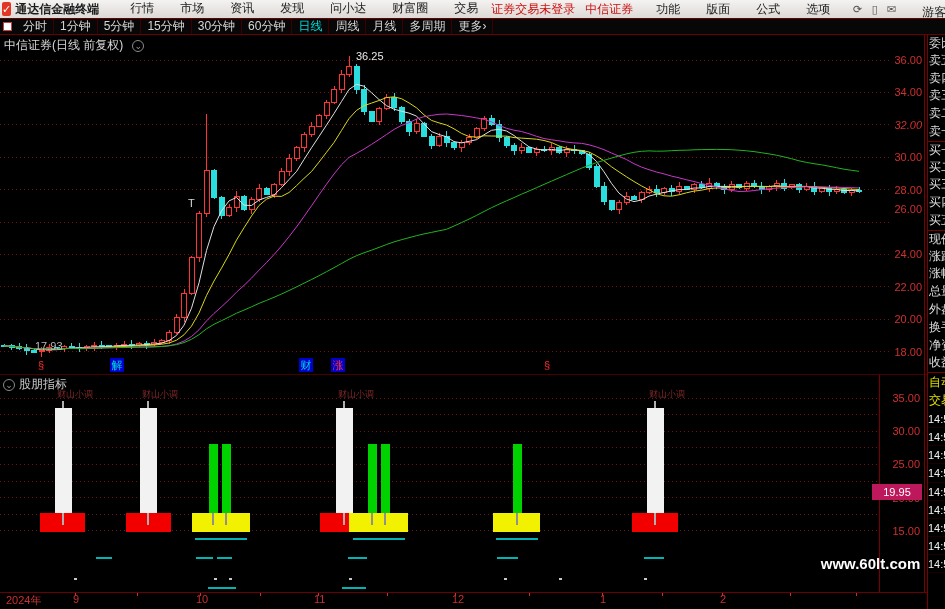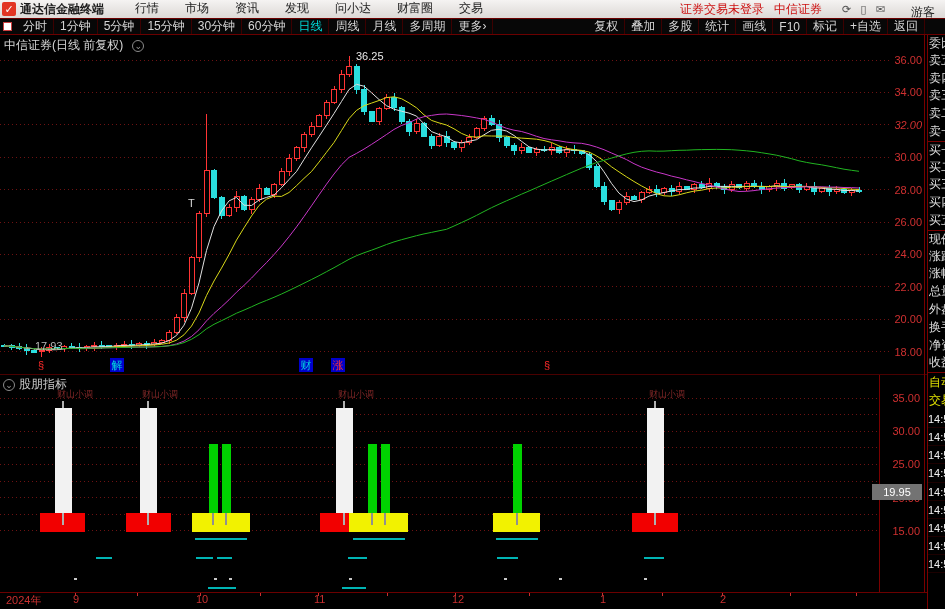--- a/index.html
+++ b/index.html
@@ -42,21 +42,21 @@
   .anno{position:absolute;font-size:11px;z-index:6;white-space:nowrap;}
   .evmark{position:absolute;top:323px;width:14px;height:14px;display:flex;align-items:center;
           justify-content:center;font-size:11px;z-index:6;}
   
   .ind-area{position:absolute;top:374px;left:0;width:927px;height:218px;background:#000;
             border-top:1px solid #4a0000;}
   #ind-svg{position:absolute;top:0;left:0;}
   .ind-header{position:absolute;top:1px;left:3px;display:flex;align-items:center;gap:4px;
               font-size:12px;color:#c8c8c8;z-index:6;}
   .ylab-ind{position:absolute;left:878px;width:42px;text-align:right;font-size:11px;color:#cf3030;z-index:4;}
-  .price-tag{position:absolute;left:872px;top:109px;width:50px;height:16px;background:#737373;
+  .price-tag{position:absolute;left:872px;top:109px;width:50px;height:16px;background:#be185d;
              color:#fff;font-size:11px;text-align:center;line-height:16px;z-index:7;}
   .sig-label{position:absolute;top:13px;font-size:9px;color:#842828;z-index:5;letter-spacing:0;}
   
   .sidebar{position:absolute;left:927px;top:18px;width:18px;height:591px;background:#000;
            border-left:1px solid #7a0000;overflow:hidden;z-index:20;display:flex;flex-direction:column;}
   .sb-corner{height:16px;display:flex;align-items:center;font-size:10px;gap:3px;padding-left:2px;
              border-bottom:1px solid #7a0000;flex:none;}
   .sb-row{height:17.8px;line-height:17.8px;font-size:12px;color:#dcdcdc;padding-left:1px;
           white-space:nowrap;overflow:hidden;flex:none;}
   .sb-row.sep{border-top:1px solid #7a0000;}
@@ -88,20 +88,26 @@
         <span class="mitem">市场</span>
         <span class="mitem">资讯</span>
         <span class="mitem">发现</span>
         <span class="mitem">问小达</span>
         <span class="mitem">财富圈</span>
         <span class="mitem">交易</span>
       </nav>
     <div class="menu-right">
       <span class="red-txt">证券交易未登录</span>
       <span class="red-txt">中信证券</span>
+      <nav id="menu-right-items">
+          <span class="mitem">功能</span>
+          <span class="mitem">版面</span>
+          <span class="mitem">公式</span>
+          <span class="mitem">选项</span>
+        </nav>
       <div id="menu-icons">
           <span class="micon">⟳</span>
           <span class="micon">▯</span>
           <span class="micon">✉</span>
         </div>
       <span class="guest">游客</span>
     </div>
   </header>
 
   <div class="toolbar">
@@ -111,31 +117,20 @@
         <span class="titem">1分钟</span>
         <span class="titem">5分钟</span>
         <span class="titem">15分钟</span>
         <span class="titem">30分钟</span>
         <span class="titem">60分钟</span>
         <span class="titem active">日线</span>
         <span class="titem">周线</span>
         <span class="titem">月线</span>
         <span class="titem">多周期</span>
         <span class="titem">更多›</span>
-      </nav>
-    <nav id="tb-right">
-        <span class="titem">复权</span>
-        <span class="titem">叠加</span>
-        <span class="titem">多股</span>
-        <span class="titem">统计</span>
-        <span class="titem">画线</span>
-        <span class="titem">F10</span>
-        <span class="titem">标记</span>
-        <span class="titem">+自选</span>
-        <span class="titem">返回</span>
       </nav>
   </div>
 
   <div class="chart-area" id="chart-area">
     <svg id="main-svg" width="927" height="339" viewBox="0 0 927 339" shape-rendering="crispEdges">
         <line x1="0" y1="25.0" x2="890" y2="25.0" stroke="#6e1212" stroke-width="1" stroke-dasharray="1,3"></line>
         <line x1="0" y1="57.4" x2="890" y2="57.4" stroke="#6e1212" stroke-width="1" stroke-dasharray="1,3"></line>
         <line x1="0" y1="89.8" x2="890" y2="89.8" stroke="#6e1212" stroke-width="1" stroke-dasharray="1,3"></line>
         <line x1="0" y1="122.2" x2="890" y2="122.2" stroke="#6e1212" stroke-width="1" stroke-dasharray="1,3"></line>
         <line x1="0" y1="154.6" x2="890" y2="154.6" stroke="#6e1212" stroke-width="1" stroke-dasharray="1,3"></line>
@@ -381,21 +376,21 @@
       </svg>
     <div class="chart-title">
       <span>中信证券(日线 前复权)</span>
       <span class="chev-circle">⌄</span>
     </div>
   <div class="ylab-main" style="top: 19px;">36.00</div>
       <div class="ylab-main" style="top: 51px;">34.00</div>
       <div class="ylab-main" style="top: 84px; font-style: italic;">32.00</div>
       <div class="ylab-main" style="top: 116px;">30.00</div>
       <div class="ylab-main" style="top: 149px;">28.00</div>
-      <div class="ylab-main" style="top: 181px;">26.00</div>
+      <div class="ylab-main" style="top: 168px;">26.00</div>
       <div class="ylab-main" style="top: 213px;">24.00</div>
       <div class="ylab-main" style="top: 246px;">22.00</div>
       <div class="ylab-main" style="top: 278px;">20.00</div>
       <div class="ylab-main" style="top: 311px;">18.00</div>
       <div class="anno" style="left: 356px; top: 15px; color: rgb(232, 232, 232);">36.25</div>
       <div class="anno" style="left: 24px; top: 305px; color: rgb(184, 184, 184);">←17.93</div>
       <div class="anno" style="left: 188px; top: 162px; color: rgb(216, 216, 216);">T</div>
       <div class="evmark" style="left: 34px; color: rgb(255, 42, 42);">§</div>
       <div class="evmark" style="left: 110px; color: rgb(0, 220, 220); background: rgb(0, 0, 204);">解</div>
       <div class="evmark" style="left: 299px; color: rgb(0, 220, 220); background: rgb(0, 0, 204);">财</div>
@@ -531,15 +526,16 @@
       <div class="xtick" style="left: 455px;"></div>
       <div class="xtick" style="left: 529px;"></div>
       <div class="xtick" style="left: 602px;"></div>
       <div class="xtick" style="left: 662px;"></div>
       <div class="xtick" style="left: 722px;"></div>
       <div class="xtick" style="left: 790px;"></div>
       <div class="xtick" style="left: 856px;"></div>
     </div>
 
   <div class="watermark">
+    <div class="wm2">www.60lt.com</div>
   </div>
 
 </div>
 
 </body></html>

